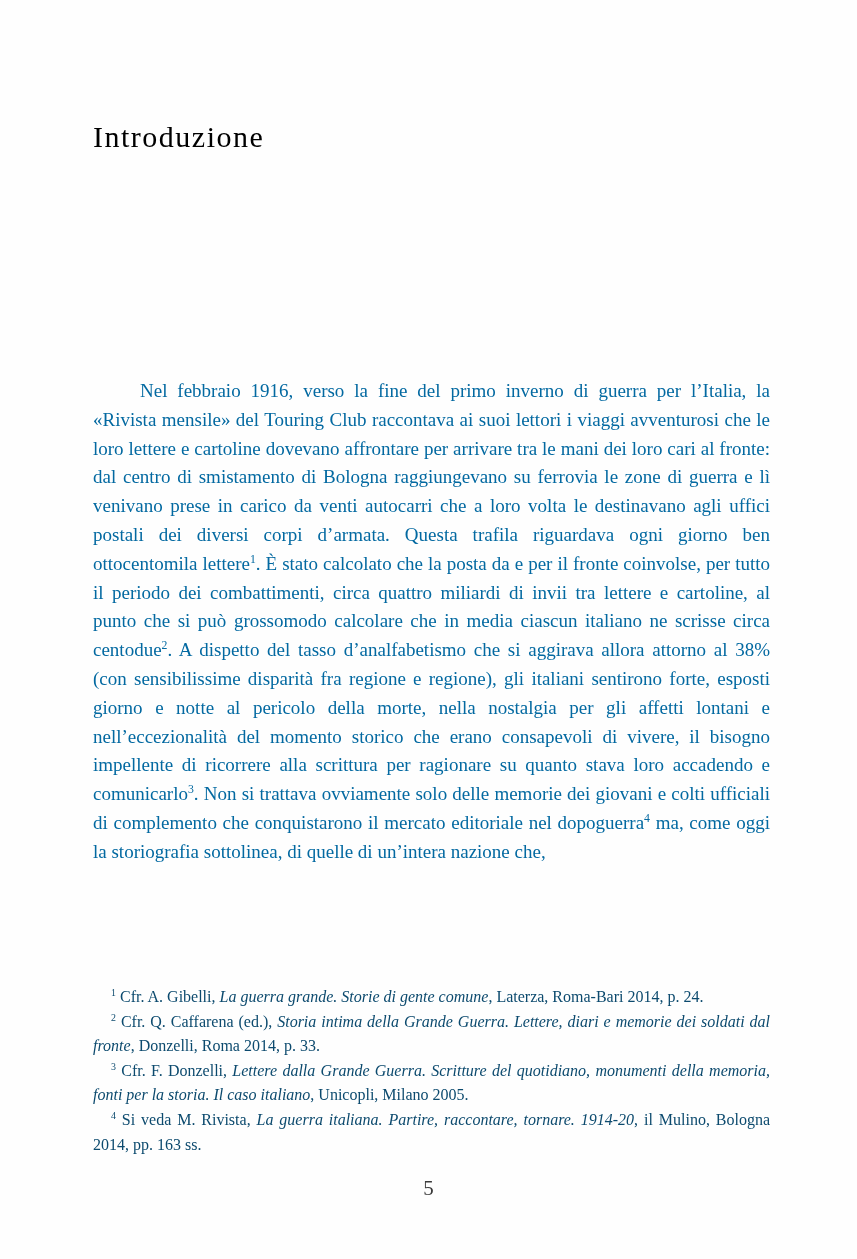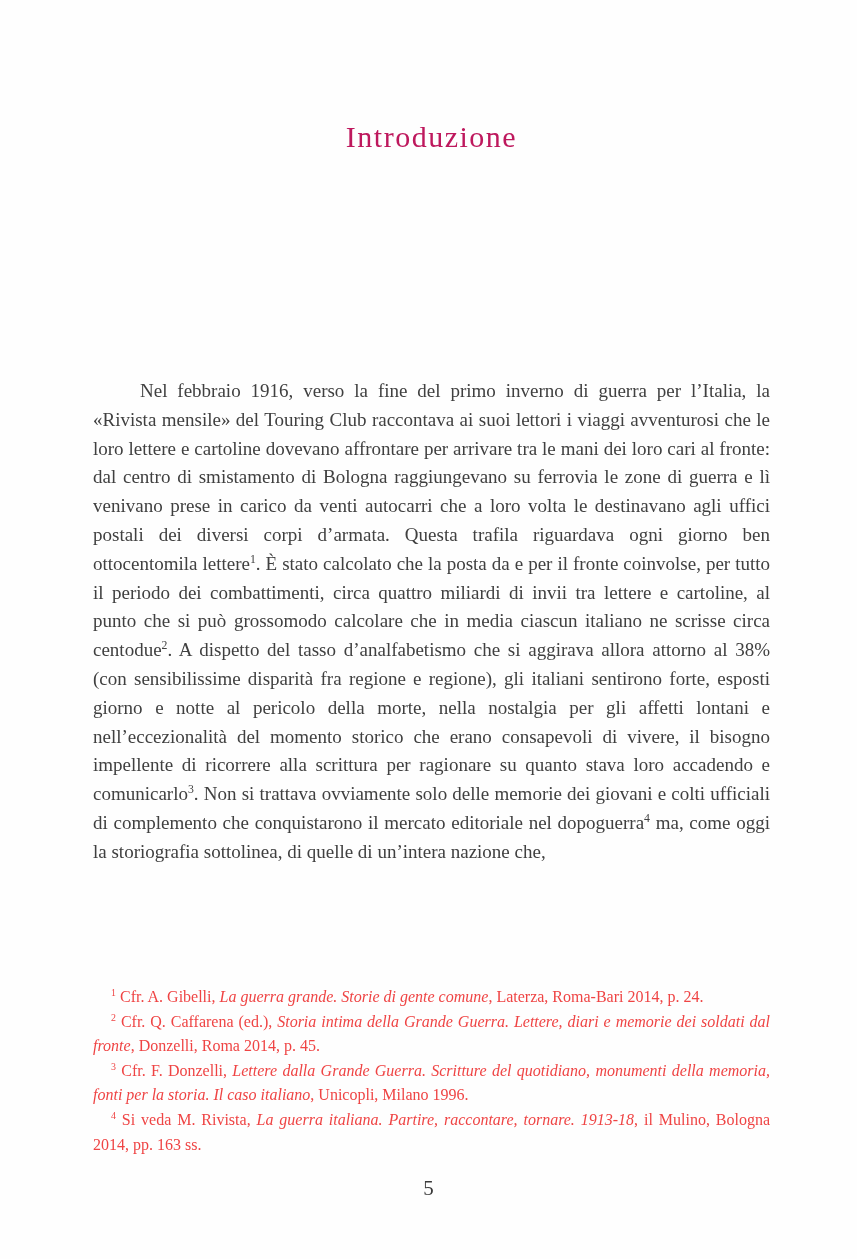--- a/index.html
+++ b/index.html
@@ -16,53 +16,52 @@
     overflow: hidden;
     font-family: "Liberation Serif", "DejaVu Serif", serif;
     color: #323232;
   }
   .chapter-title {
     position: absolute;
     top: 120px;
     left: 93px;
     width: 677px;
     margin: 0;
-    text-align: center;
     font-size: 30px;
     font-weight: 400;
     letter-spacing: 1.5px;
-    color: #be185d;
+    color: #000000;
   }
   .body-paragraph {
     position: absolute;
     top: 377px;
     left: 93px;
     width: 677px;
     margin: 0;
     font-size: 19px;
     line-height: 28.8px;
     text-align: justify;
     text-indent: 47px;
-    color: #404040;
+    color: #0369a1;
   }
   .body-paragraph sup,
   .footnote sup {
     font-size: 0.62em;
     line-height: 0;
     vertical-align: super;
   }
   .footnotes {
     position: absolute;
     top: 985px;
     left: 93px;
     width: 677px;
     font-size: 16px;
     line-height: 24.6px;
     text-align: justify;
-    color: #ef4444;
+    color: #0c4a6e;
   }
   .footnote {
     margin: 0;
     text-indent: 18px;
   }
   .footnote em {
     font-style: italic;
   }
   .page-number {
     position: absolute;
@@ -78,20 +77,20 @@
 <body>
 
 <div class="page">
 
   <h1 class="chapter-title">Introduzione</h1>
 
   <p class="body-paragraph"><span>Nel febbraio 1916, verso la fine del primo inverno di guerra per l’Italia, la «Rivista mensile» del Touring Club raccontava ai suoi lettori i viaggi avventurosi che le loro lettere e cartoline dovevano affrontare per arrivare tra le mani dei loro cari al fronte: dal centro di smistamento di Bologna raggiungevano su ferrovia le zone di guerra e lì venivano prese in carico da venti autocarri che a loro volta le destinavano agli uffici postali dei diversi corpi d’armata. Questa trafila riguardava ogni giorno ben ottocentomila lettere</span><sup>1</sup><span>. È stato calcolato che la posta da e per il fronte coinvolse, per tutto il periodo dei combattimenti, circa quattro miliardi di invii tra lettere e cartoline, al punto che si può grossomodo calcolare che in media ciascun italiano ne scrisse circa centodue</span><sup>2</sup><span>. A dispetto del tasso d’analfabetismo che si aggirava allora attorno al 38% (con sensibilissime disparità fra regione e regione), gli italiani sentirono forte, esposti giorno e notte al pericolo della morte, nella nostalgia per gli affetti lontani e nell’eccezionalità del momento storico che erano consapevoli di vivere, il bisogno impellente di ricorrere alla scrittura per ragionare su quanto stava loro accadendo e comunicarlo</span><sup>3</sup><span>. Non si trattava ovviamente solo delle memorie dei giovani e colti ufficiali di complemento che conquistarono il mercato editoriale nel dopoguerra</span><sup>4</sup><span> ma, come oggi la storiografia sottolinea, di quelle di un’intera nazione che,</span></p>
 
   <div class="footnotes">
     <p class="footnote"><sup>1</sup><span> Cfr. A. Gibelli, </span><em>La guerra grande. Storie di gente comune</em><span>, Laterza, Roma-Bari 2014, p. 24.</span></p>
-    <p class="footnote"><sup>2</sup><span> Cfr. Q. Caffarena (ed.), </span><em>Storia intima della Grande Guerra. Lettere, diari e memorie dei soldati dal fronte</em><span>, Donzelli, Roma 2014, p. 45.</span></p>
-    <p class="footnote"><sup>3</sup><span> Cfr. F. Donzelli, </span><em>Lettere dalla Grande Guerra. Scritture del quotidiano, monumenti della memoria, fonti per la storia. Il caso italiano</em><span>, Unicopli, Milano 1996.</span></p>
-    <p class="footnote"><sup>4</sup><span> Si veda M. Rivista, </span><em>La guerra italiana. Partire, raccontare, tornare. 1913-18</em><span>, il Mulino, Bologna 2014, pp. 163 ss.</span></p>
+    <p class="footnote"><sup>2</sup><span> Cfr. Q. Caffarena (ed.), </span><em>Storia intima della Grande Guerra. Lettere, diari e memorie dei soldati dal fronte</em><span>, Donzelli, Roma 2014, p. 33.</span></p>
+    <p class="footnote"><sup>3</sup><span> Cfr. F. Donzelli, </span><em>Lettere dalla Grande Guerra. Scritture del quotidiano, monumenti della memoria, fonti per la storia. Il caso italiano</em><span>, Unicopli, Milano 2005.</span></p>
+    <p class="footnote"><sup>4</sup><span> Si veda M. Rivista, </span><em>La guerra italiana. Partire, raccontare, tornare. 1914-20</em><span>, il Mulino, Bologna 2014, pp. 163 ss.</span></p>
   </div>
 
   <div class="page-number">5</div>
 
 </div>
 
 </body></html>

